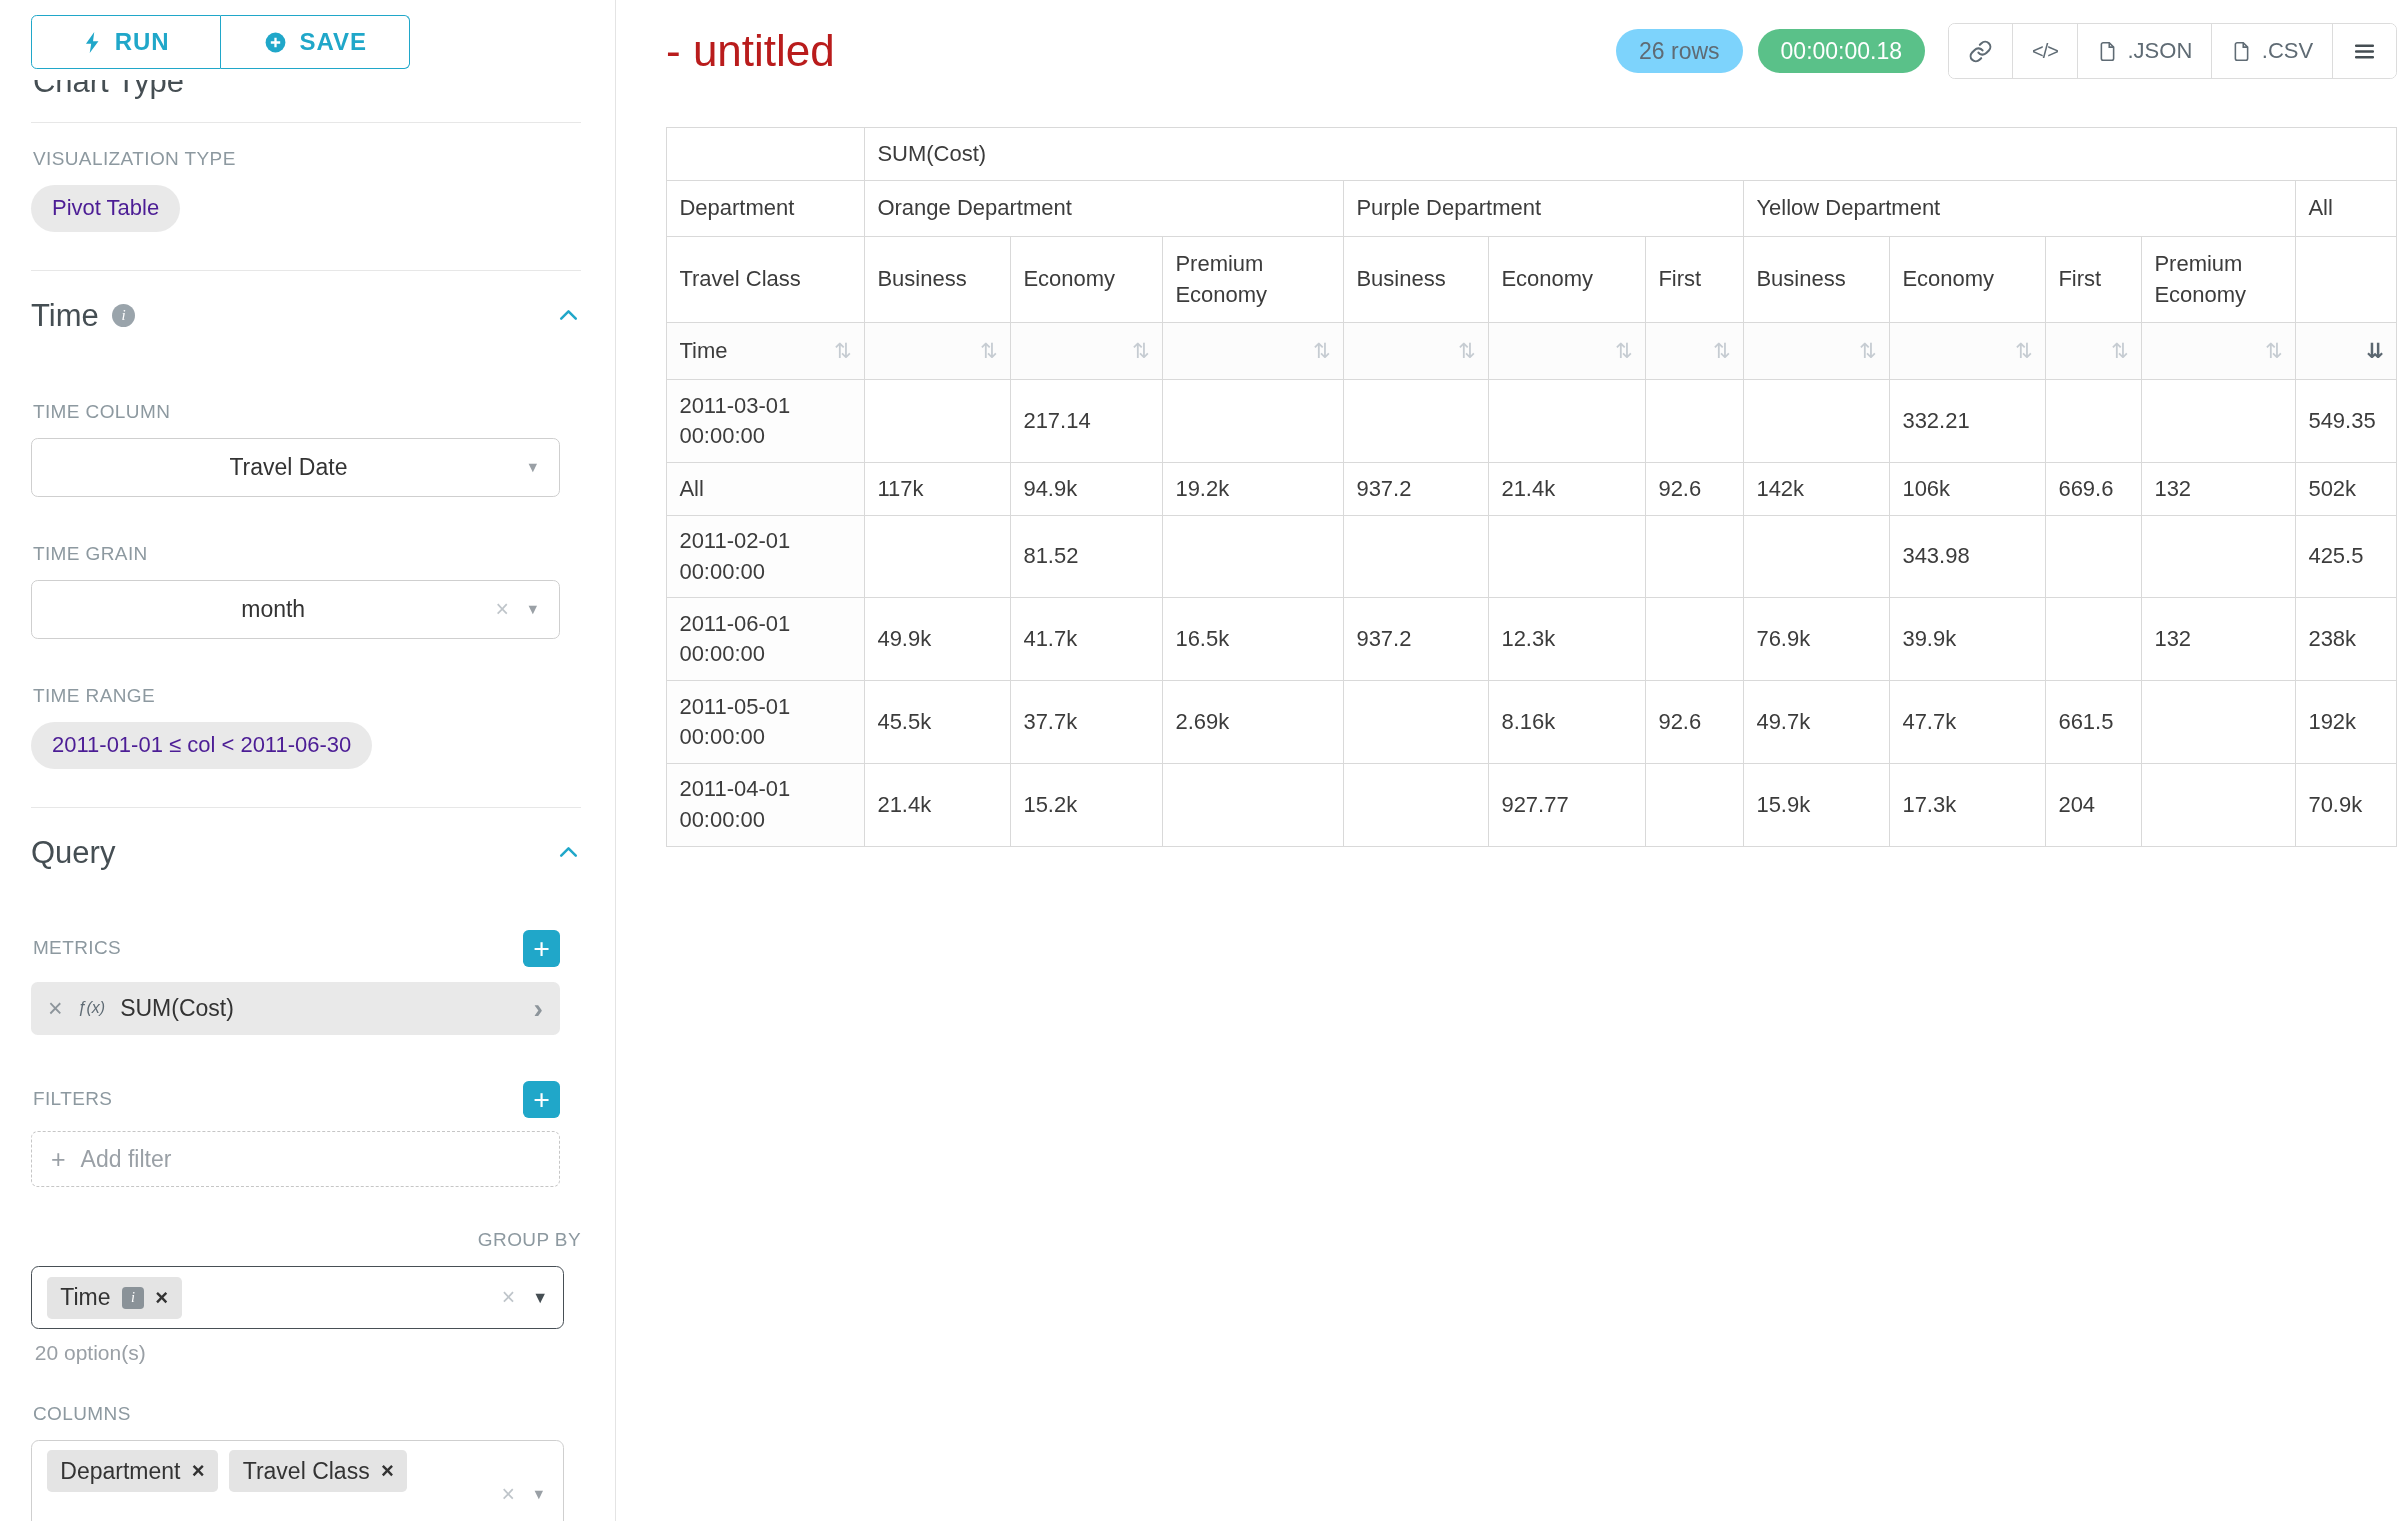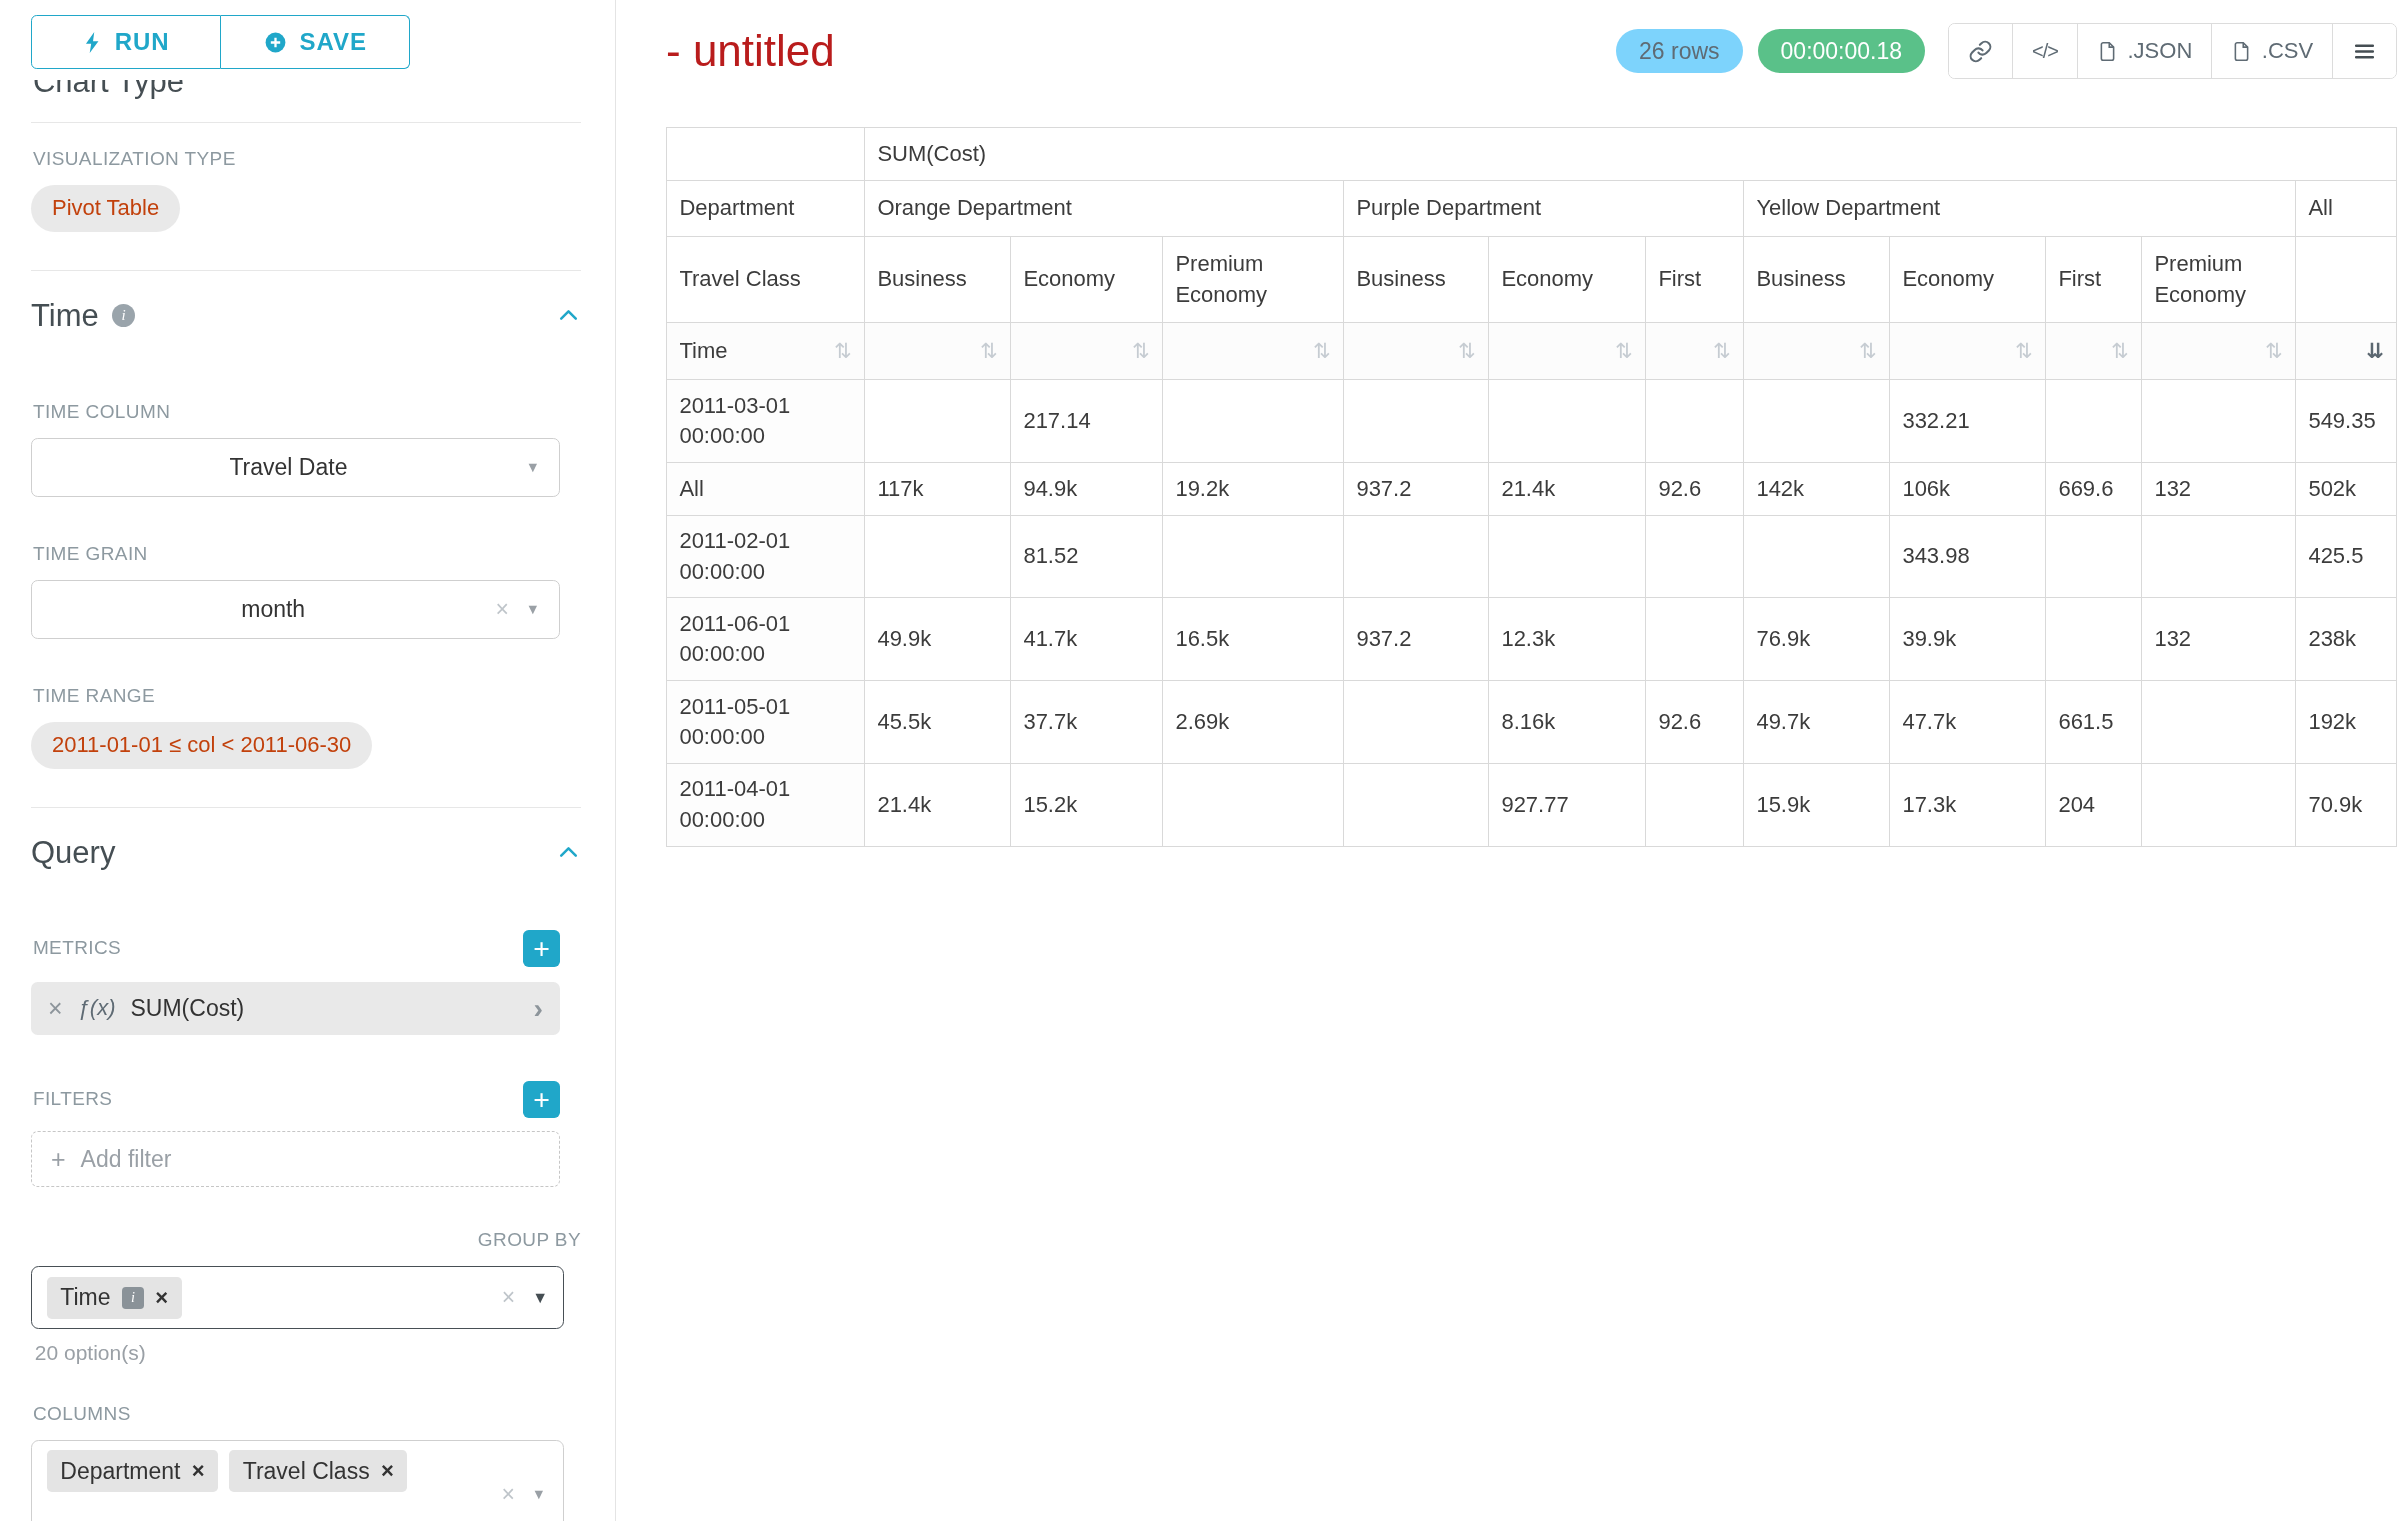--- a/index.html
+++ b/index.html
@@ -38,21 +38,21 @@
     font-size:19px; color:#8d99a0; letter-spacing:0.4px; font-weight:400;
     margin:46px 0 15px 1.9px; text-transform:uppercase;
   }
   .ctl-label.first { margin-top:25px; }
   .ctl-label.after-head { margin-top:67px; }
   .ctl-label.group { margin-top:42px;text-align:right; }
   .ctl-label.cols { margin-top:38px; }
 
   .chip {
     display:inline-block; background:#e9e9e9; border-radius:25px;
-    padding:10.5px 21px; font-size:22px; color:#c2410c;
+    padding:10.5px 21px; font-size:22px; color:#4c1d95;
   }
 
   .sec-head { display:flex; align-items:center; margin-top:27px; }
   .sec-head .sec-title { font-size:31px; color:#454e53; font-weight:400; }
   .info-dot {
     width:23px; height:23px; border-radius:50%; background:#9aa4ab; color:#fff;
     font-size:15px; font-style:italic; display:inline-flex; align-items:center;
     justify-content:center; margin-left:13.3px; font-family:"Liberation Serif",serif;
   }
   .spacer { flex:1; }
@@ -75,21 +75,21 @@
     font-size:28.5px; line-height:1; display:flex; align-items:center; justify-content:center;
     border:none; cursor:pointer;
   }
 
   .metric-pill {
     width:529px; height:53px; background:#e9e9e9; border-radius:6.7px;
     display:flex; align-items:center; gap:15px; padding:0 17px; margin-top:15px;
     font-size:23px; color:#333;
   }
   .metric-pill .x { color:#8d959b; font-size:25px; }
-  .metric-pill .fx { font-style:italic; font-size:22px; color:#5f6b74; }
+  .metric-pill .fx { font-style:italic; font-size:16px; color:#5f6b74; }
   .metric-pill .mlabel { flex:1; }
   .metric-pill .chev { color:#8d959b; font-size:28.5px; font-weight:700; }
 
   .add-filter {
     width:529px; height:56px; border:1px dashed #c6c6c6; border-radius:6.7px;
     display:flex; align-items:center; gap:15px; padding:0 19px; margin-top:13.3px;
     color:#9aa0a6; font-size:23px; background:#fff;
   }
   .add-filter .plus { font-size:25px; color:#9aa0a6; }
 

